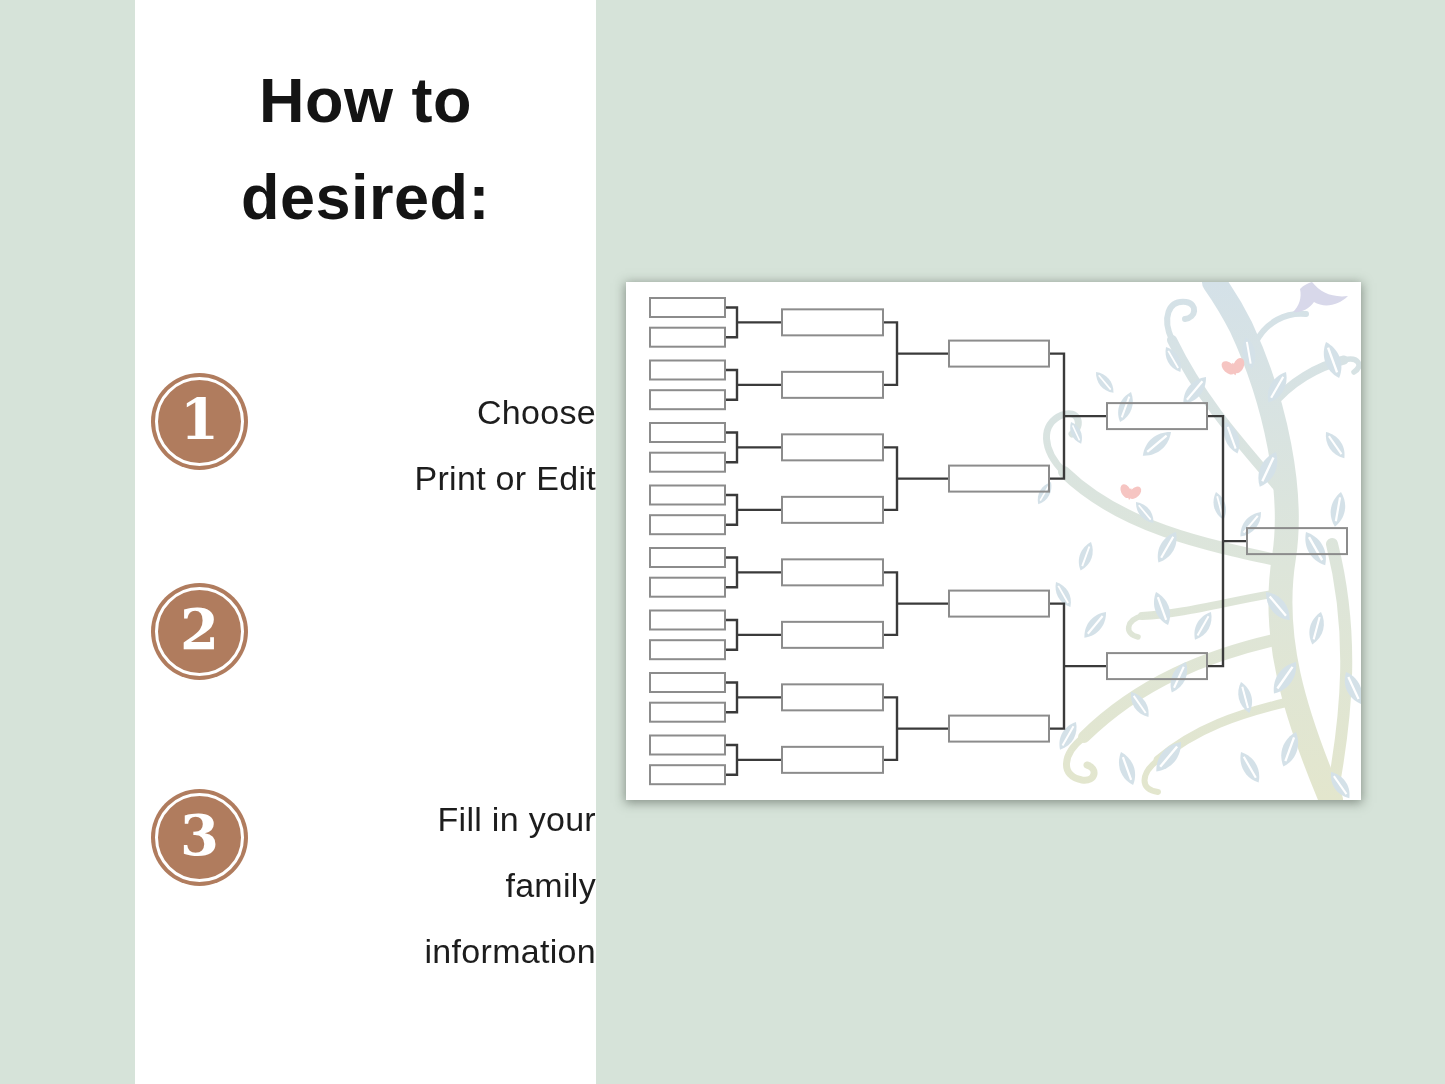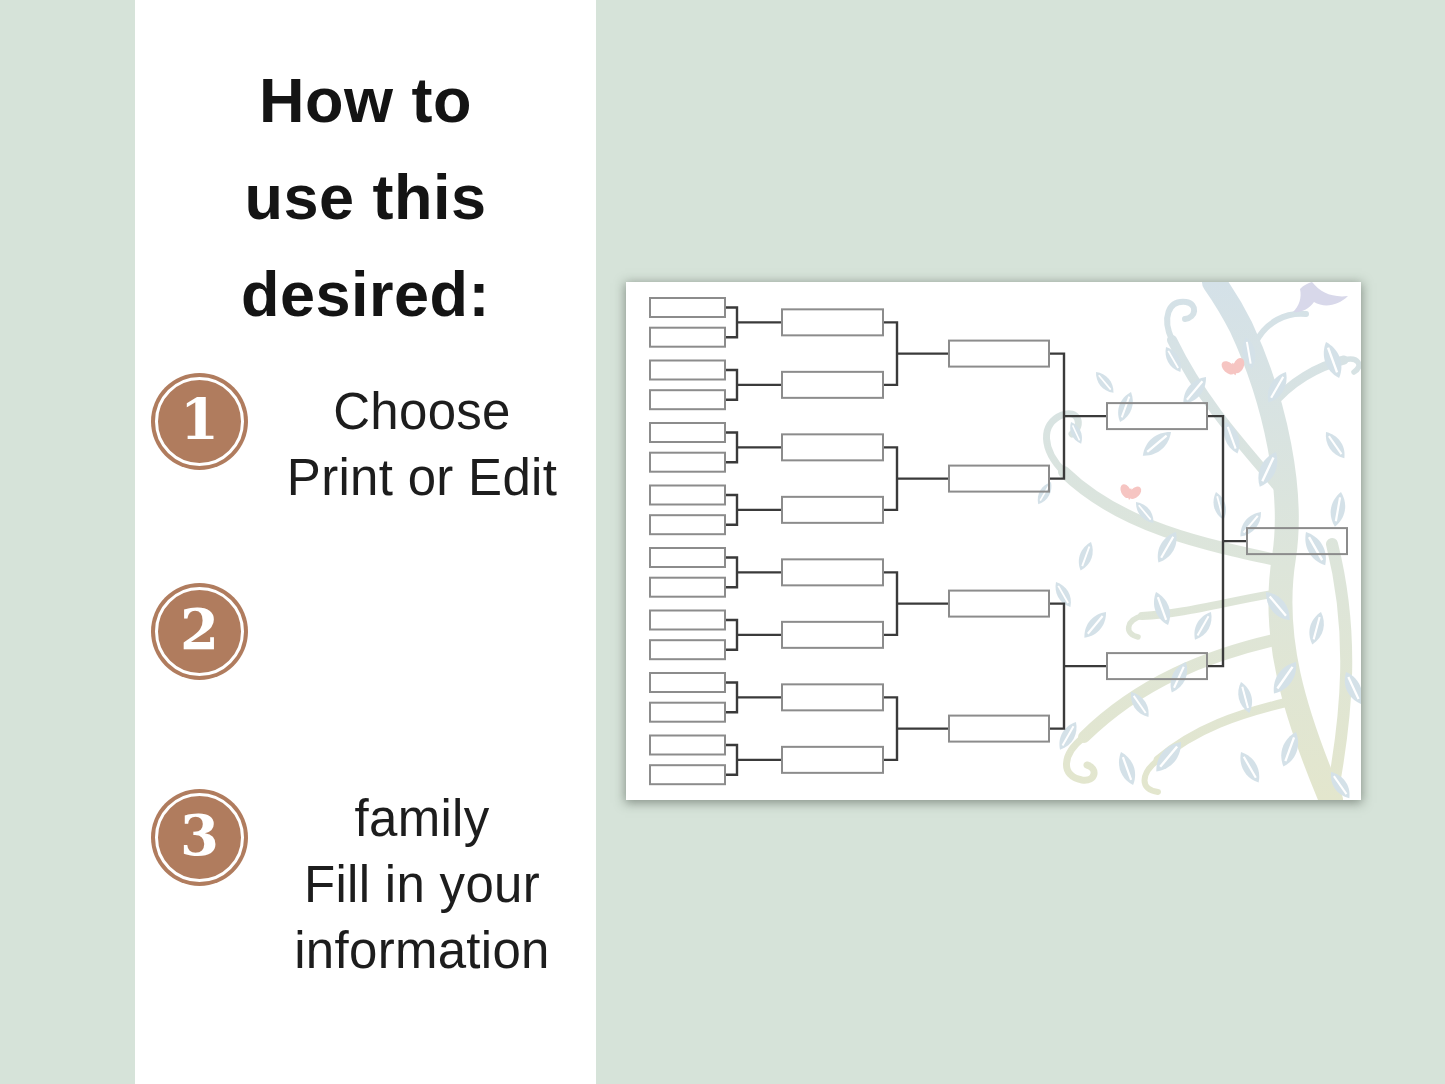--- a/index.html
+++ b/index.html
@@ -33,42 +33,41 @@
   .s1 .badge{margin-top:2px}
   .s2 .badge{margin-top:19px}
   .s3 .badge{margin-top:9px}
   .badge-ring{position:absolute;inset:4px;border:3px solid #fff;border-radius:50%;}
   .badge-num{
     position:absolute;inset:0;display:flex;align-items:center;justify-content:center;
     font-family:"DejaVu Serif", serif;font-weight:700;
     font-size:56px;color:#ffffff;padding-bottom:5px;
   }
   .step-text{
-    flex:1;text-align:center;
-    font-size:51px;line-height:66px;color:#1d1d1d;letter-spacing:.3px;
+    flex:1;text-align:right;
+    font-size:34px;line-height:66px;color:#1d1d1d;letter-spacing:.3px;
   }
   .s1 .step-text{margin-top:8px}
   .s2 .step-text{margin-top:0}
   .s3 .step-text{margin-top:6px}
   .card{
     position:absolute;left:626px;top:282px;width:735px;height:518px;
     background:#ffffff;
     box-shadow:0 2px 10px 1px rgba(55,66,56,.5);
   }
   .card svg{position:absolute;inset:0;display:block;}
 </style>
 </head>
 <body>
 
 <div class="page">
 
   <div class="panel">
     <h1 class="title">
       <div>How to</div>
-      <div>use this</div>
       <div>desired:</div>
     </h1>
 
     <div class="step s1">
       <div class="badge">
         <span class="badge-ring"></span>
         <span class="badge-num">1</span>
       </div>
       <div class="step-text">
         <div>Choose</div>
@@ -84,22 +83,22 @@
       <div class="step-text">
       </div>
     </div>
 
     <div class="step s3">
       <div class="badge">
         <span class="badge-ring"></span>
         <span class="badge-num">3</span>
       </div>
       <div class="step-text">
+        <div>Fill in your</div>
         <div>family</div>
-        <div>Fill in your</div>
         <div>information</div>
       </div>
     </div>
   </div>
 
   <div class="card">
     <svg id="chart-svg" viewBox="0 0 735 518">
       <defs>
         <linearGradient id="tg" gradientUnits="userSpaceOnUse" x1="0" y1="0" x2="0" y2="518">
           <stop offset="0" stop-color="#d4e1e8"></stop>

